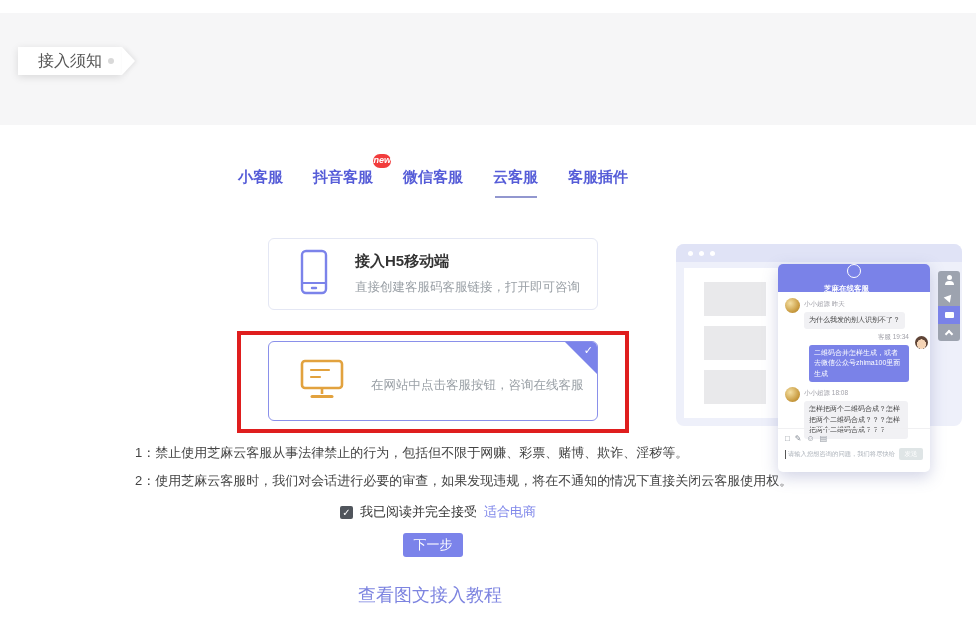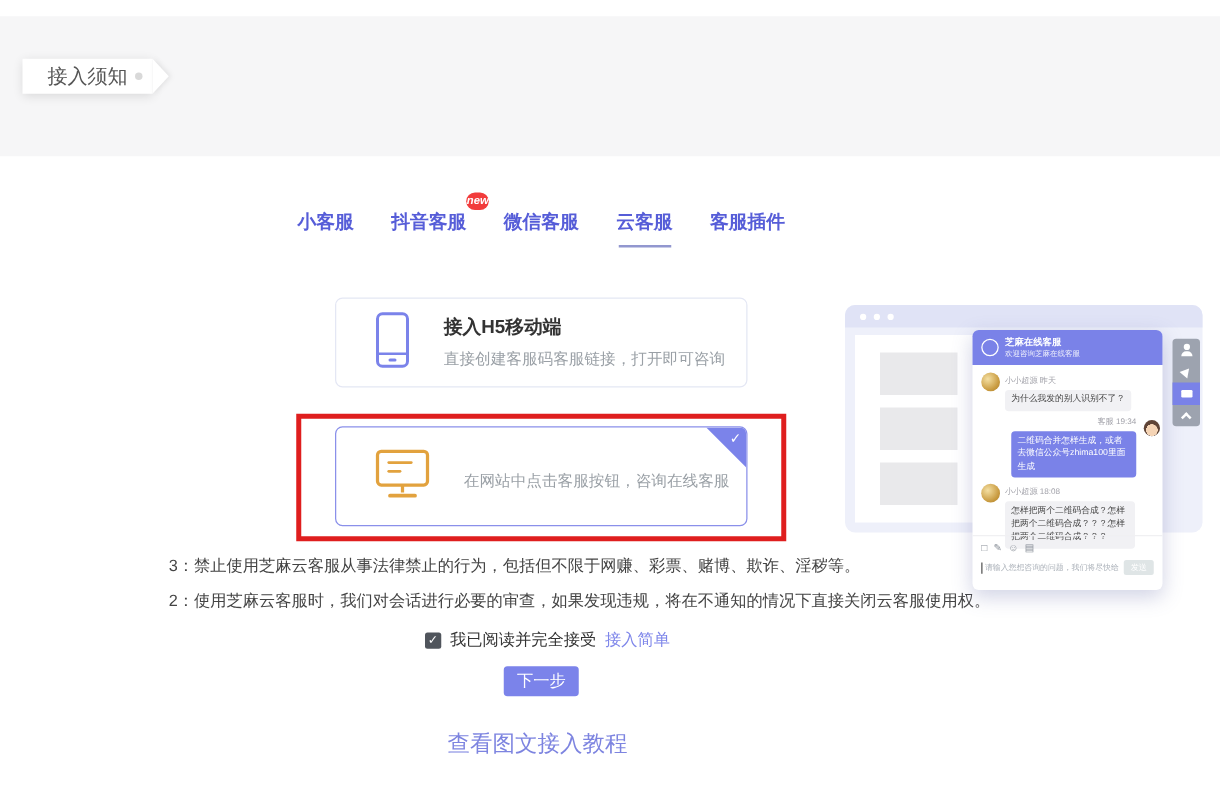--- a/index.html
+++ b/index.html
@@ -56,21 +56,21 @@
   
   .preview { position:absolute; left:676px; top:244px; width:286px; height:182px; background:#eef0fa; border-radius:8px; }
   .preview-bar { height:18px; background:#e0e3f6; border-radius:8px 8px 0 0; display:flex; align-items:center; padding-left:12px; gap:6px; }
   .preview-bar i { width:5px; height:5px; border-radius:50%; background:#fff; }
   .site-panel { position:absolute; left:8px; top:24px; width:102px; height:150px; background:#fff; }
   .site-block { position:absolute; left:20px; width:62px; height:34px; background:#e9e9eb; }
   .sb-1 { top:14px; } .sb-2 { top:58px; } .sb-3 { top:102px; }
 
   .chat { position:absolute; left:778px; top:264px; width:152px; height:208px; background:#fff; border-radius:5px;
     box-shadow:0 5px 16px rgba(90,96,160,.28); z-index:4; font-size:7px; }
-  .chat-header { height:28px; background:#7a82e8; border-radius:5px 5px 0 0; display:flex; align-items:center; padding:0 7px; gap:5px; }
+  .chat-header { height:28px; background:#7a82e8; border-radius:5px 5px 0 0; display:flex; align-items:center; padding:0 7px; gap:5px;flex-direction:column; }
   .chat-logo { width:14px; height:14px; border:1.5px solid #fff; border-radius:50%; flex:none; }
   .chat-h-title { color:#fff; font-weight:bold; font-size:7.5px; line-height:1.5; }
   .chat-h-sub { color:rgba(255,255,255,.85); font-size:6px; }
   .chat-body { position:relative; padding:6px 7px 0; }
   .msg-row { display:flex; gap:4px; margin-bottom:4px; }
   .avatar { width:15px; height:15px; border-radius:50%; flex:none;
     background:radial-gradient(circle at 35% 35%, #f4dfa2, #c89a3f 65%, #a87c28); }
   .msg-name { font-size:6.5px; color:#a0a0a8; margin:2px 0 3px; }
   .bubble { background:#f1f1f4; color:#444; border-radius:3px; padding:3px 5px; font-size:7px; line-height:1.5; max-width:104px; }
   .meta-right { text-align:right; font-size:6.5px; color:#a0a0a8; margin:1px 14px 3px 0; }
@@ -145,27 +145,27 @@
     </span>
     <div>
       <div class="card-sub">在网站中点击客服按钮，咨询在线客服</div>
     </div>
     <span class="corner"></span>
     <span class="corner-check">✓</span>
   </div>
 
   <div class="highlight-box"></div>
 
-  <div class="note note-1">3：禁止使用芝麻云客服从事法律禁止的行为，包括但不限于网赚、彩票、赌博、欺诈、淫秽等。</div>
+  <div class="note note-1">1：禁止使用芝麻云客服从事法律禁止的行为，包括但不限于网赚、彩票、赌博、欺诈、淫秽等。</div>
   <div class="note note-2">2：使用芝麻云客服时，我们对会话进行必要的审查，如果发现违规，将在不通知的情况下直接关闭云客服使用权。</div>
 
   <div class="agreement">
     <span class="checkbox">✓</span>
     <span>我已阅读并完全接受</span>
-    <a>接入简单</a>
+    <a>适合电商</a>
   </div>
 
   <button class="next-btn">下一步</button>
 
   <a class="tutorial-link">查看图文接入教程</a>
 
   <div class="preview">
     <div class="preview-bar">
       <i></i>
       <i></i>

